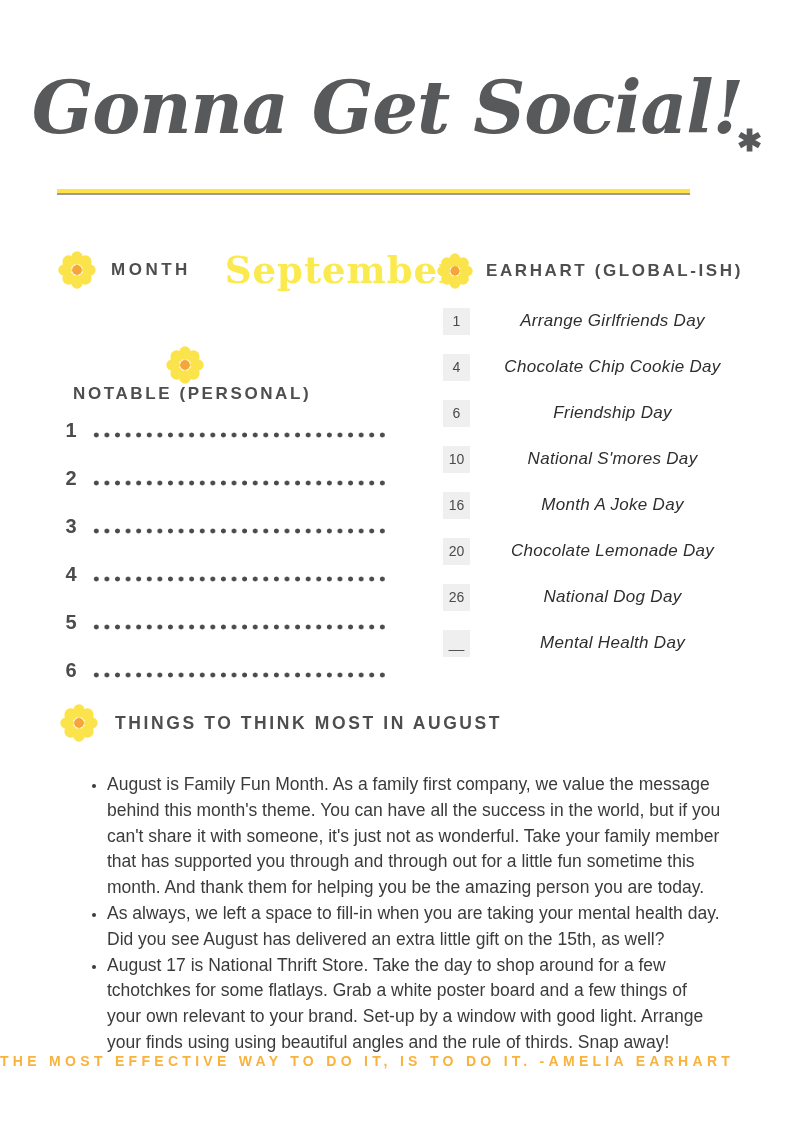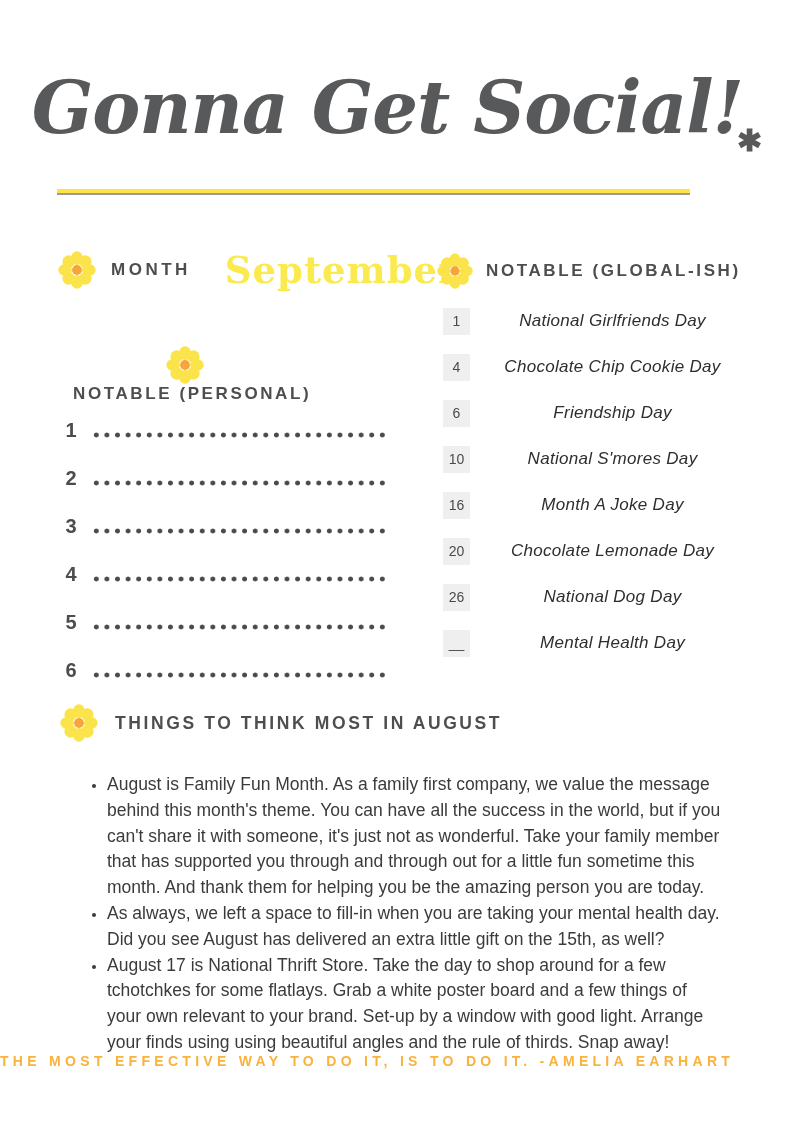--- a/index.html
+++ b/index.html
@@ -132,27 +132,27 @@
         <ellipse cx="20" cy="32.5" rx="6.2" ry="7.2"></ellipse>
         <ellipse cx="7.5" cy="20" rx="7.2" ry="6.2"></ellipse>
         <ellipse cx="32.5" cy="20" rx="7.2" ry="6.2"></ellipse>
         <circle cx="11.2" cy="11.2" r="6.6"></circle>
         <circle cx="28.8" cy="11.2" r="6.6"></circle>
         <circle cx="11.2" cy="28.8" r="6.6"></circle>
         <circle cx="28.8" cy="28.8" r="6.6"></circle>
       </g>
       <circle cx="20" cy="20" r="5.2" fill="#F6A43B"></circle>
     </svg>
-    <span class="head-label" style="margin-left:13px;">NOTABLE (GLOBAL-ISH)</span>
+    <span class="head-label" style="margin-left:13px;">EARHART (GLOBAL-ISH)</span>
   </div>
 
   <div class="global-list">
     <div class="g-row">
       <span class="date-box">1</span>
-      <span class="event-name">National Girlfriends Day</span>
+      <span class="event-name">Arrange Girlfriends Day</span>
     </div>
     <div class="g-row">
       <span class="date-box">4</span>
       <span class="event-name">Chocolate Chip Cookie Day</span>
     </div>
     <div class="g-row">
       <span class="date-box">6</span>
       <span class="event-name">Friendship Day</span>
     </div>
     <div class="g-row">

